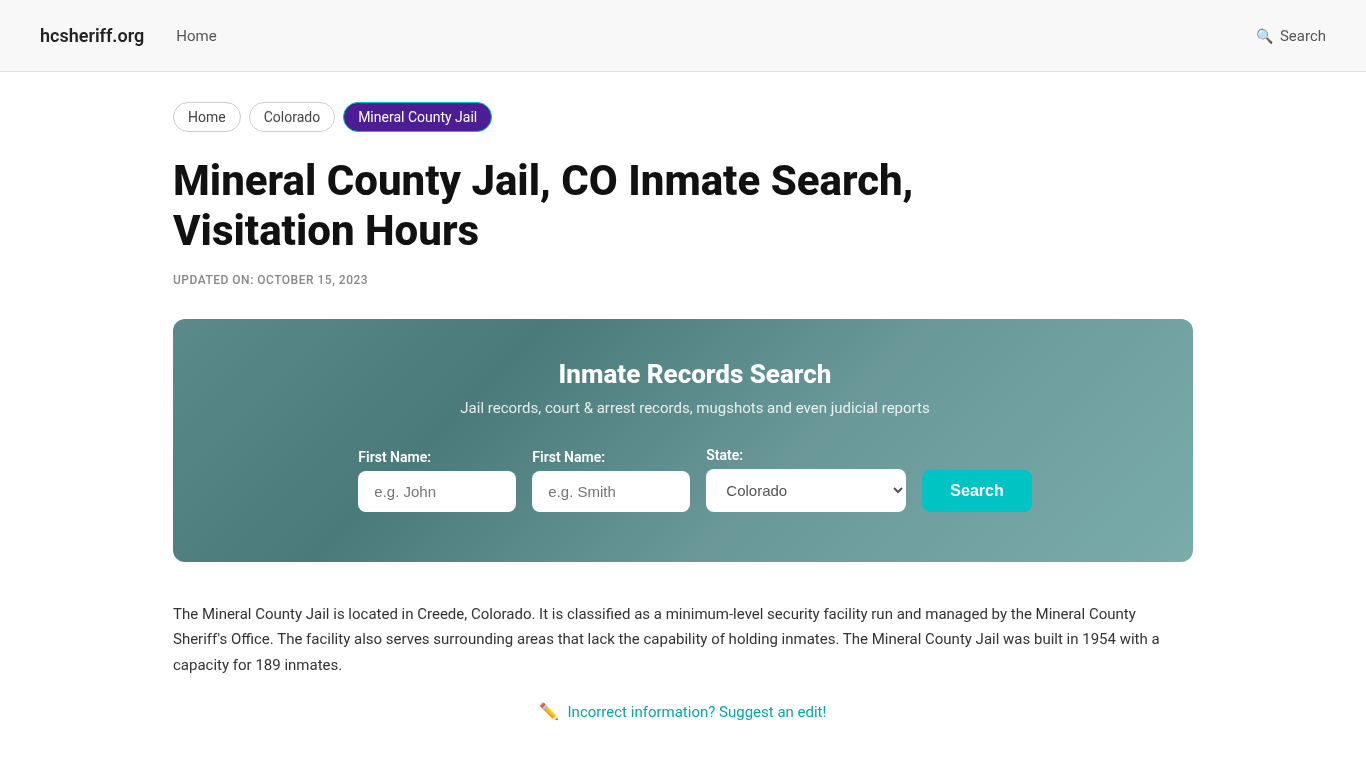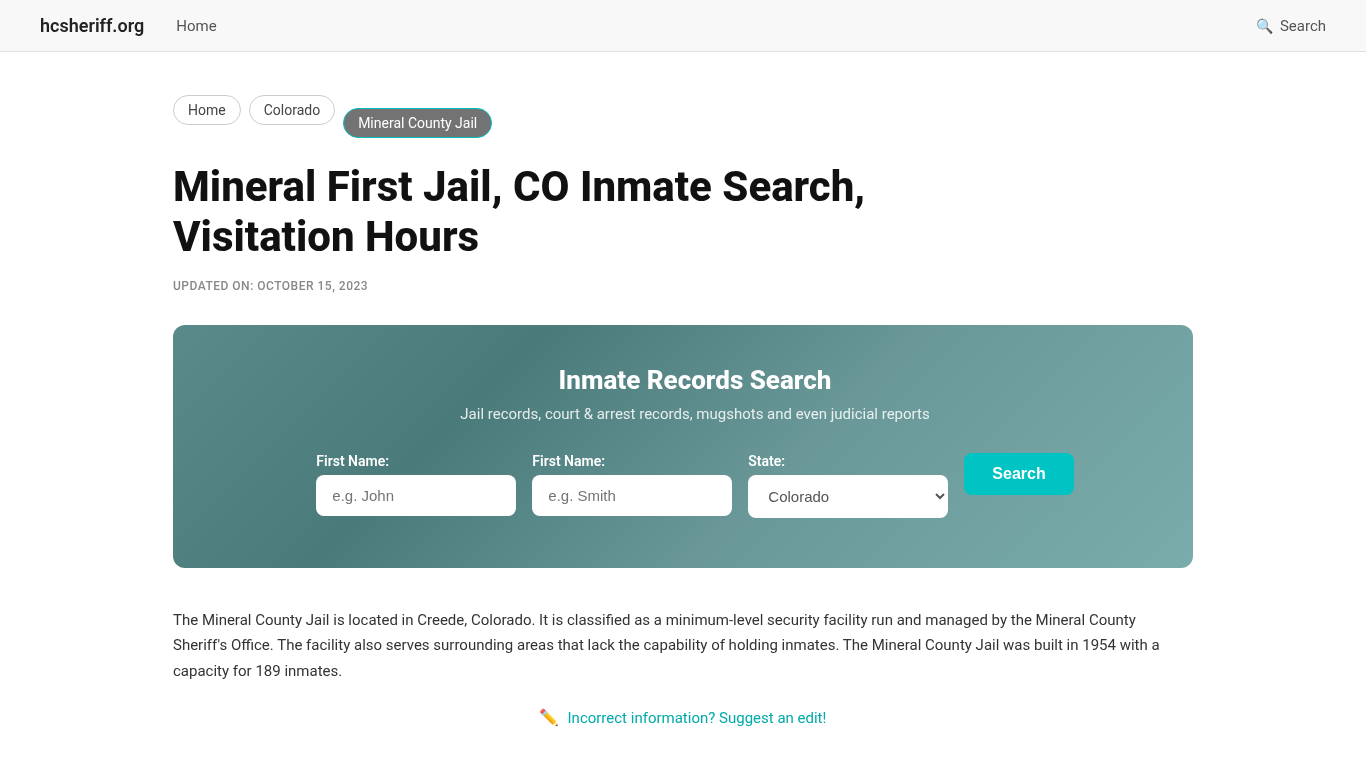--- a/index.html
+++ b/index.html
@@ -13,21 +13,21 @@
       background: #fff;
       color: #333;
       font-size: 16px;
     }
 
     
     .header {
       background: #f8f8f8;
       border-bottom: 1px solid #e0e0e0;
       padding: 0 40px;
-      height: 52px;
+      height: 72px;
       display: flex;
       align-items: center;
       justify-content: space-between;
     }
 
     .header-left {
       display: flex;
       align-items: center;
       gap: 32px;
     }
@@ -79,24 +79,23 @@
       border-radius: 20px;
       font-size: 14px;
       border: 1px solid #ccc;
       color: #444;
       background: #fff;
       cursor: pointer;
       text-decoration: none;
     }
 
     .breadcrumb-item.active {
-      background: #737373;
+      background: #4c1d95;
       border-color: #00bfbf;
       color: #fff;
-      margin-top: 26px;
     }
 
     
     .page-title {
       font-size: 42px;
       font-weight: 800;
       color: #111;
       line-height: 1.2;
       margin-bottom: 16px;
       max-width: 780px;
@@ -128,21 +127,21 @@
     }
 
     .search-box-subtitle {
       font-size: 15px;
       color: rgba(255,255,255,0.85);
       margin-bottom: 30px;
     }
 
     .search-form {
       display: flex;
-      align-items: flex-start;
+      align-items: flex-end;
       justify-content: center;
       gap: 16px;
       flex-wrap: wrap;
     }
 
     .form-group {
       display: flex;
       flex-direction: column;
       align-items: flex-start;
       gap: 6px;
@@ -152,21 +151,21 @@
       font-size: 14px;
       font-weight: 600;
       color: #fff;
     }
 
     .form-input {
       padding: 12px 16px;
       border-radius: 8px;
       border: none;
       font-size: 15px;
-      width: 200px;
+      width: 158px;
       background: #fff;
       color: #aaa;
       outline: none;
     }
 
     .form-select {
       padding: 12px 16px;
       border-radius: 8px;
       border: none;
       font-size: 15px;
@@ -229,21 +228,21 @@
 </header>
 
 <main class="main-content">
 
   <nav class="breadcrumb">
     <a class="breadcrumb-item" href="#">Home</a>
     <a class="breadcrumb-item" href="#">Colorado</a>
     <a class="breadcrumb-item active" href="#">Mineral County Jail</a>
   </nav>
 
-  <h1 class="page-title">Mineral First Jail, CO Inmate Search, Visitation Hours</h1>
+  <h1 class="page-title">Mineral County Jail, CO Inmate Search, Visitation Hours</h1>
   <p class="updated-text">UPDATED ON: OCTOBER 15, 2023</p>
 
   <div class="search-box">
     <h2 class="search-box-title">Inmate Records Search</h2>
     <p class="search-box-subtitle">Jail records, court &amp; arrest records, mugshots and even judicial reports</p>
     <div class="search-form">
       <div class="form-group">
         <label class="form-label">First Name:</label>
         <input class="form-input" type="text" placeholder="e.g. John" style="">
       </div>

